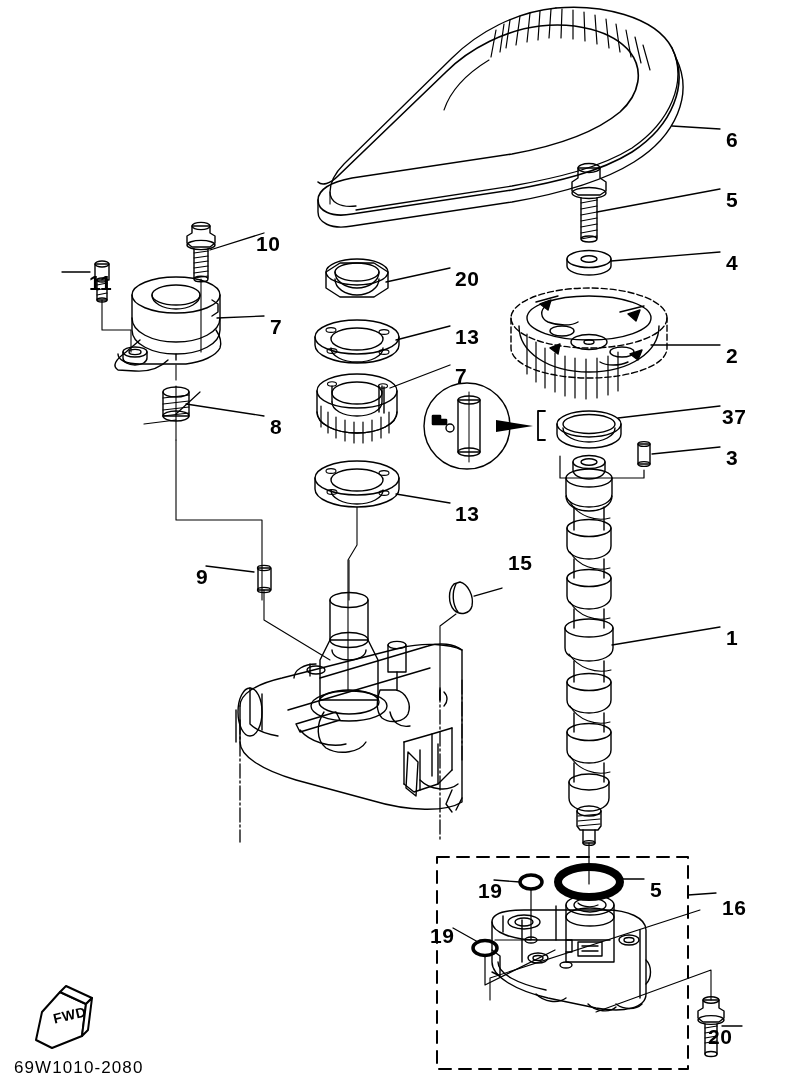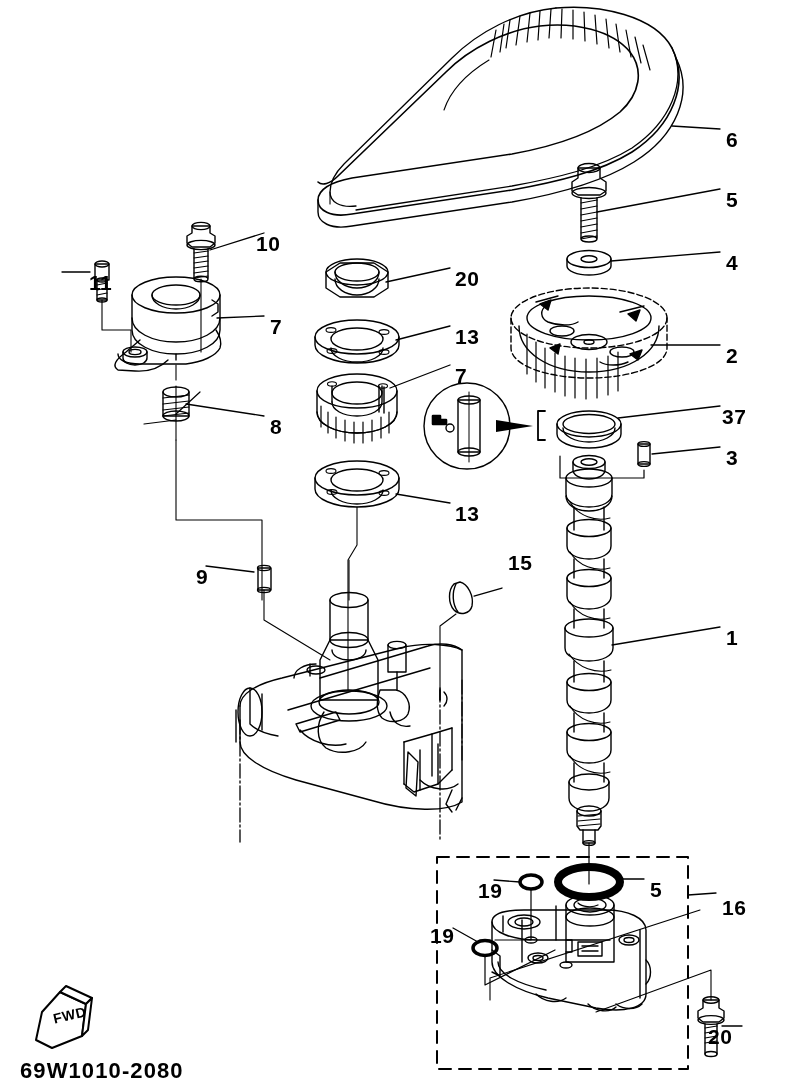--- a/index.html
+++ b/index.html
@@ -1,21 +1,21 @@
 <!DOCTYPE html>
 <html><head>
 <meta charset="utf-8">
 <style>
   html,body{margin:0;padding:0;background:#fff;}
   body{width:785px;height:1089px;position:relative;overflow:hidden;
        font-family:"Liberation Sans",sans-serif;color:#000;}
   #sheet{position:absolute;inset:0;width:785px;height:1089px;}
   .cal{position:absolute;font-size:21px;font-weight:700;letter-spacing:.5px;
        line-height:1;color:#000;font-family:"Liberation Sans",sans-serif;}
-  #partno{position:absolute;left:20px;top:1058px;font-size:22px;font-weight:700;
+  #partno{position:absolute;left:14px;top:1058px;font-size:17px;font-weight:400;
           letter-spacing:1.1px;font-family:"Liberation Sans",sans-serif;}
   #fwdtxt{position:absolute;left:53px;top:1007px;font-size:14px;font-weight:700;
           transform:rotate(-13deg);letter-spacing:.5px;}
   svg{position:absolute;left:0;top:0;}
 </style>
 </head>
 <body>
 
 <div id="sheet">
 

